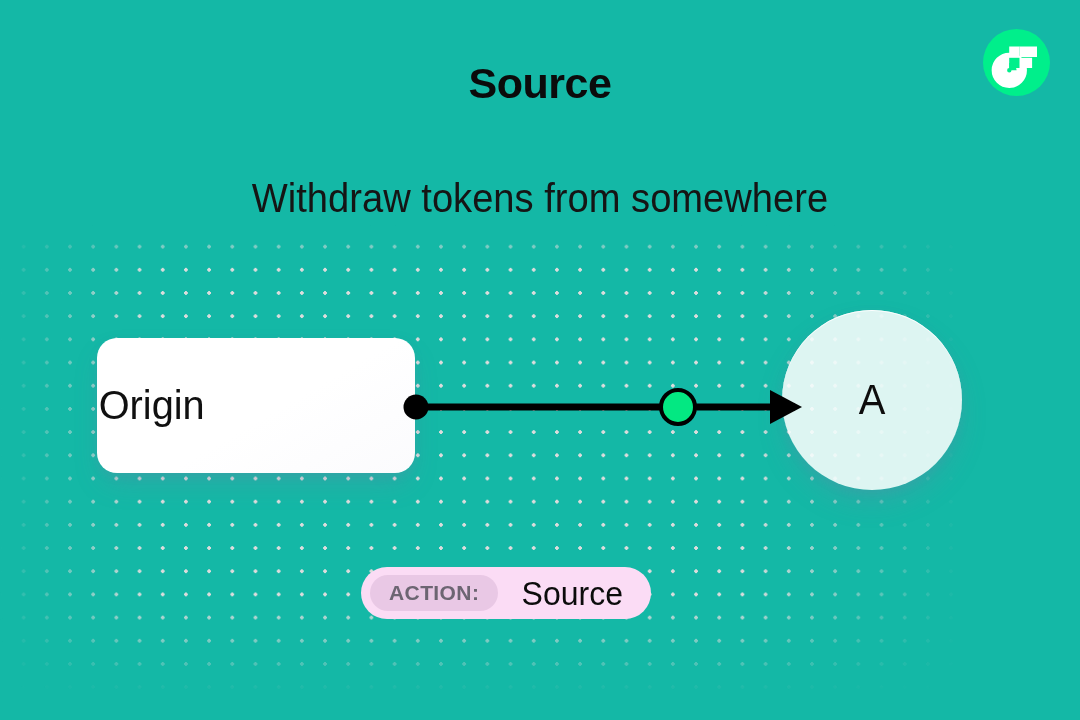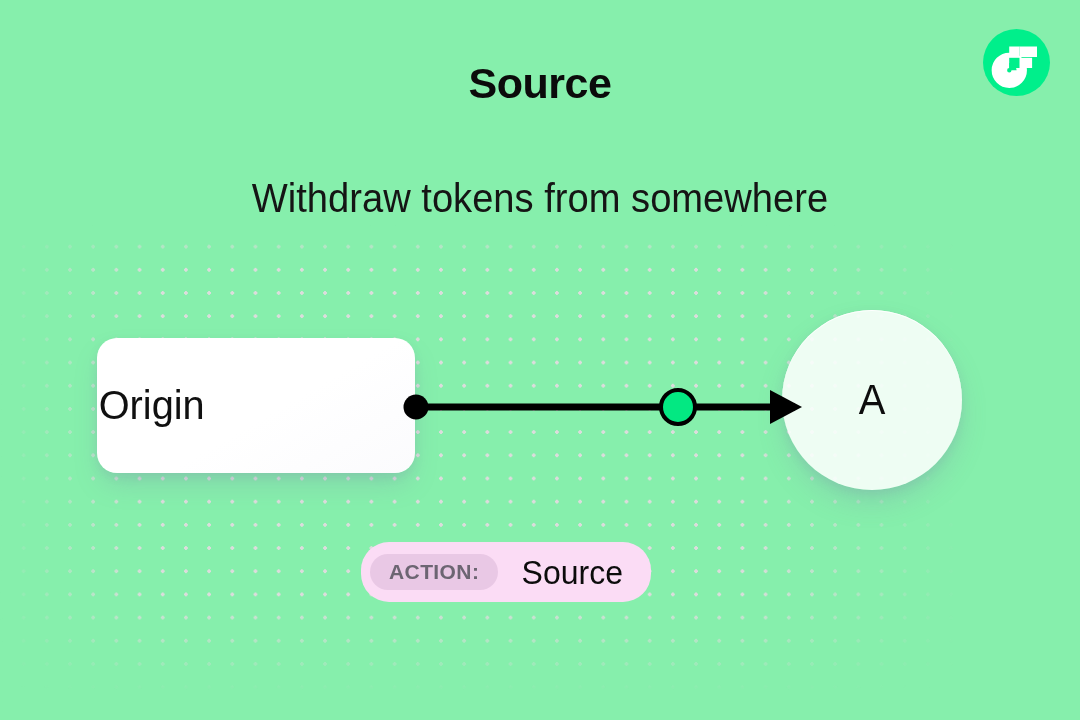--- a/index.html
+++ b/index.html
@@ -13,21 +13,21 @@
     background: #efefef;
     font-family: "Liberation Sans", sans-serif;
     position: relative;
   }
 
   #stage {
     position: absolute;
     inset: 0;
     width: 1080px;
     height: 720px;
-    background: #86efac;
+    background: #14b8a6;
     overflow: hidden;
   }
 
   
   #dot-grid {
     position: absolute;
     left: 0;
     top: 225px;
     width: 1010px;
     height: 470px;
@@ -136,22 +136,22 @@
     top: 0;
     width: 1080px;
     height: 720px;
     pointer-events: none;
   }
 
   
   #action-badge {
     position: absolute;
     left: 361px;
-    top: 542px;
-    height: 60px;
+    top: 567px;
+    height: 52px;
     border-radius: 28px;
     background: #fbdcf5;
     display: flex;
     align-items: center;
     padding: 0 26px 0 9px;
     box-sizing: border-box;
   }
   #action-badge .action-key {
     background: #e9c8e5;
     border-radius: 20px;

